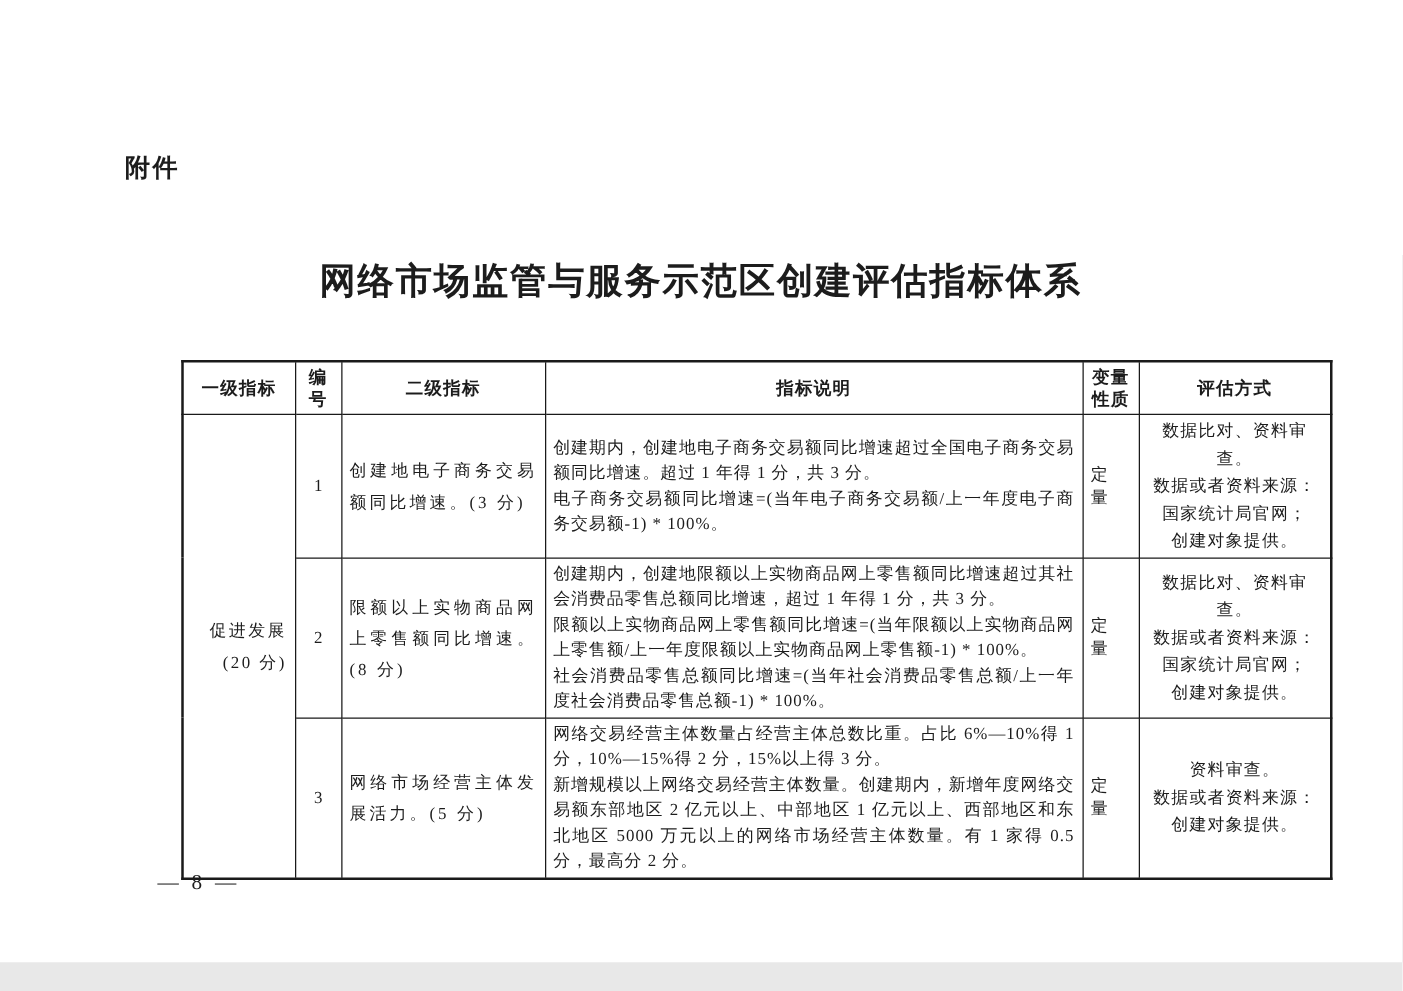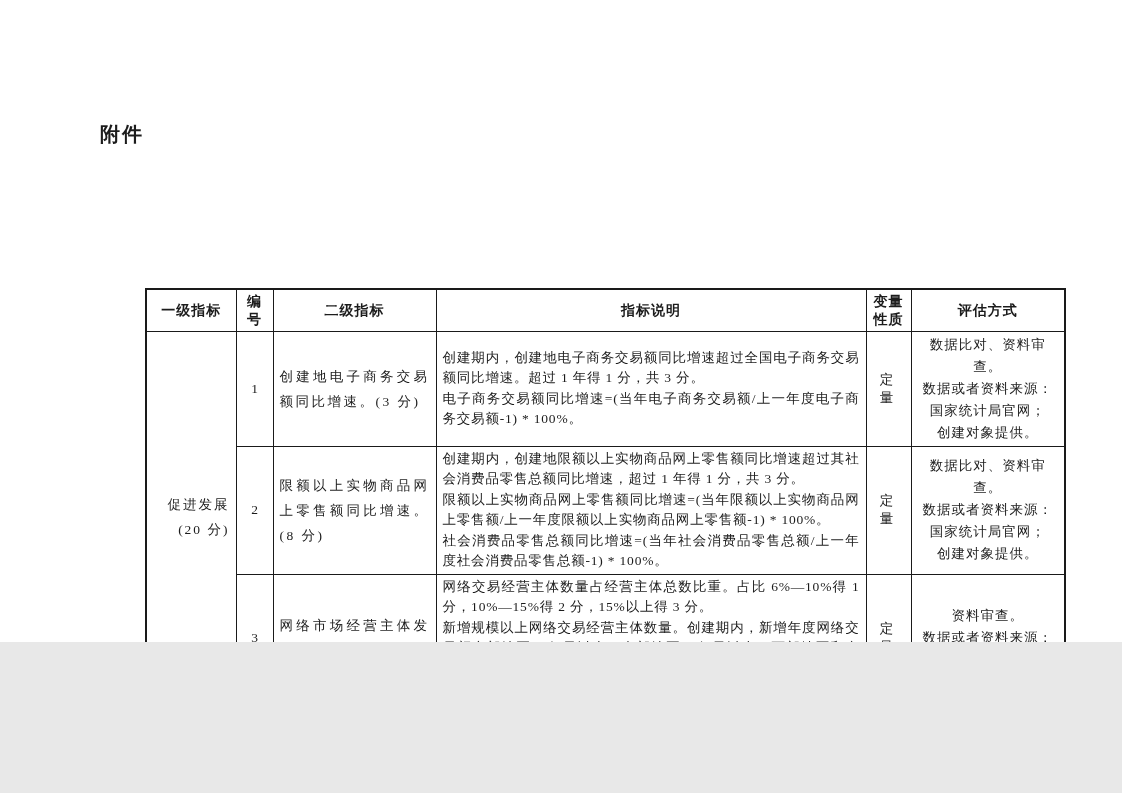--- a/index.html
+++ b/index.html
@@ -1,19 +1,19 @@
 <!DOCTYPE html>
 <html lang="zh"><head>
 <meta charset="utf-8">
 <style>
   html, body { margin: 0; padding: 0; background: #e8e8e8; }
   .page {
     position: relative;
     width: 1122px;
-    height: 642px;
+    height: 770px;
     background: #ffffff;
     overflow: hidden;
     font-family: "Liberation Serif", "DejaVu Serif", serif;
     color: #1c1c1c;
   }
   .attachment-label {
     position: absolute;
     left: 100px;
     top: 121px;
     font-family: "Liberation Sans", "DejaVu Sans", sans-serif;
@@ -77,21 +77,20 @@
   }
   td.cell-desc {
     text-align: justify;
     text-justify: inter-character;
     letter-spacing: 0.8px;
     line-height: 20.5px;
     padding: 4px 7px;
     white-space: pre-line;
   }
   td.cell-vartype {
-    text-align: center;
     letter-spacing: 4px;
     padding: 2px 0 2px 4px;
   }
   td.cell-eval {
     text-align: center;
     letter-spacing: 1px;
     line-height: 22px;
     padding: 4px 4px 4px 9px;
     white-space: pre-line;
   }
@@ -103,20 +102,21 @@
     letter-spacing: 3px;
   }
 </style>
 </head>
 <body>
 
 <div class="page">
 
   <div class="attachment-label">附件</div>
 
+  <div class="doc-title">网络市场监管与服务示范区创建评估指标体系</div>
 
   <table class="indicator-table">
     <colgroup>
       <col style="width:90px">
       <col style="width:37px">
       <col style="width:163px">
       <col style="width:430px">
       <col style="width:45px">
       <col style="width:154px">
     </colgroup>

